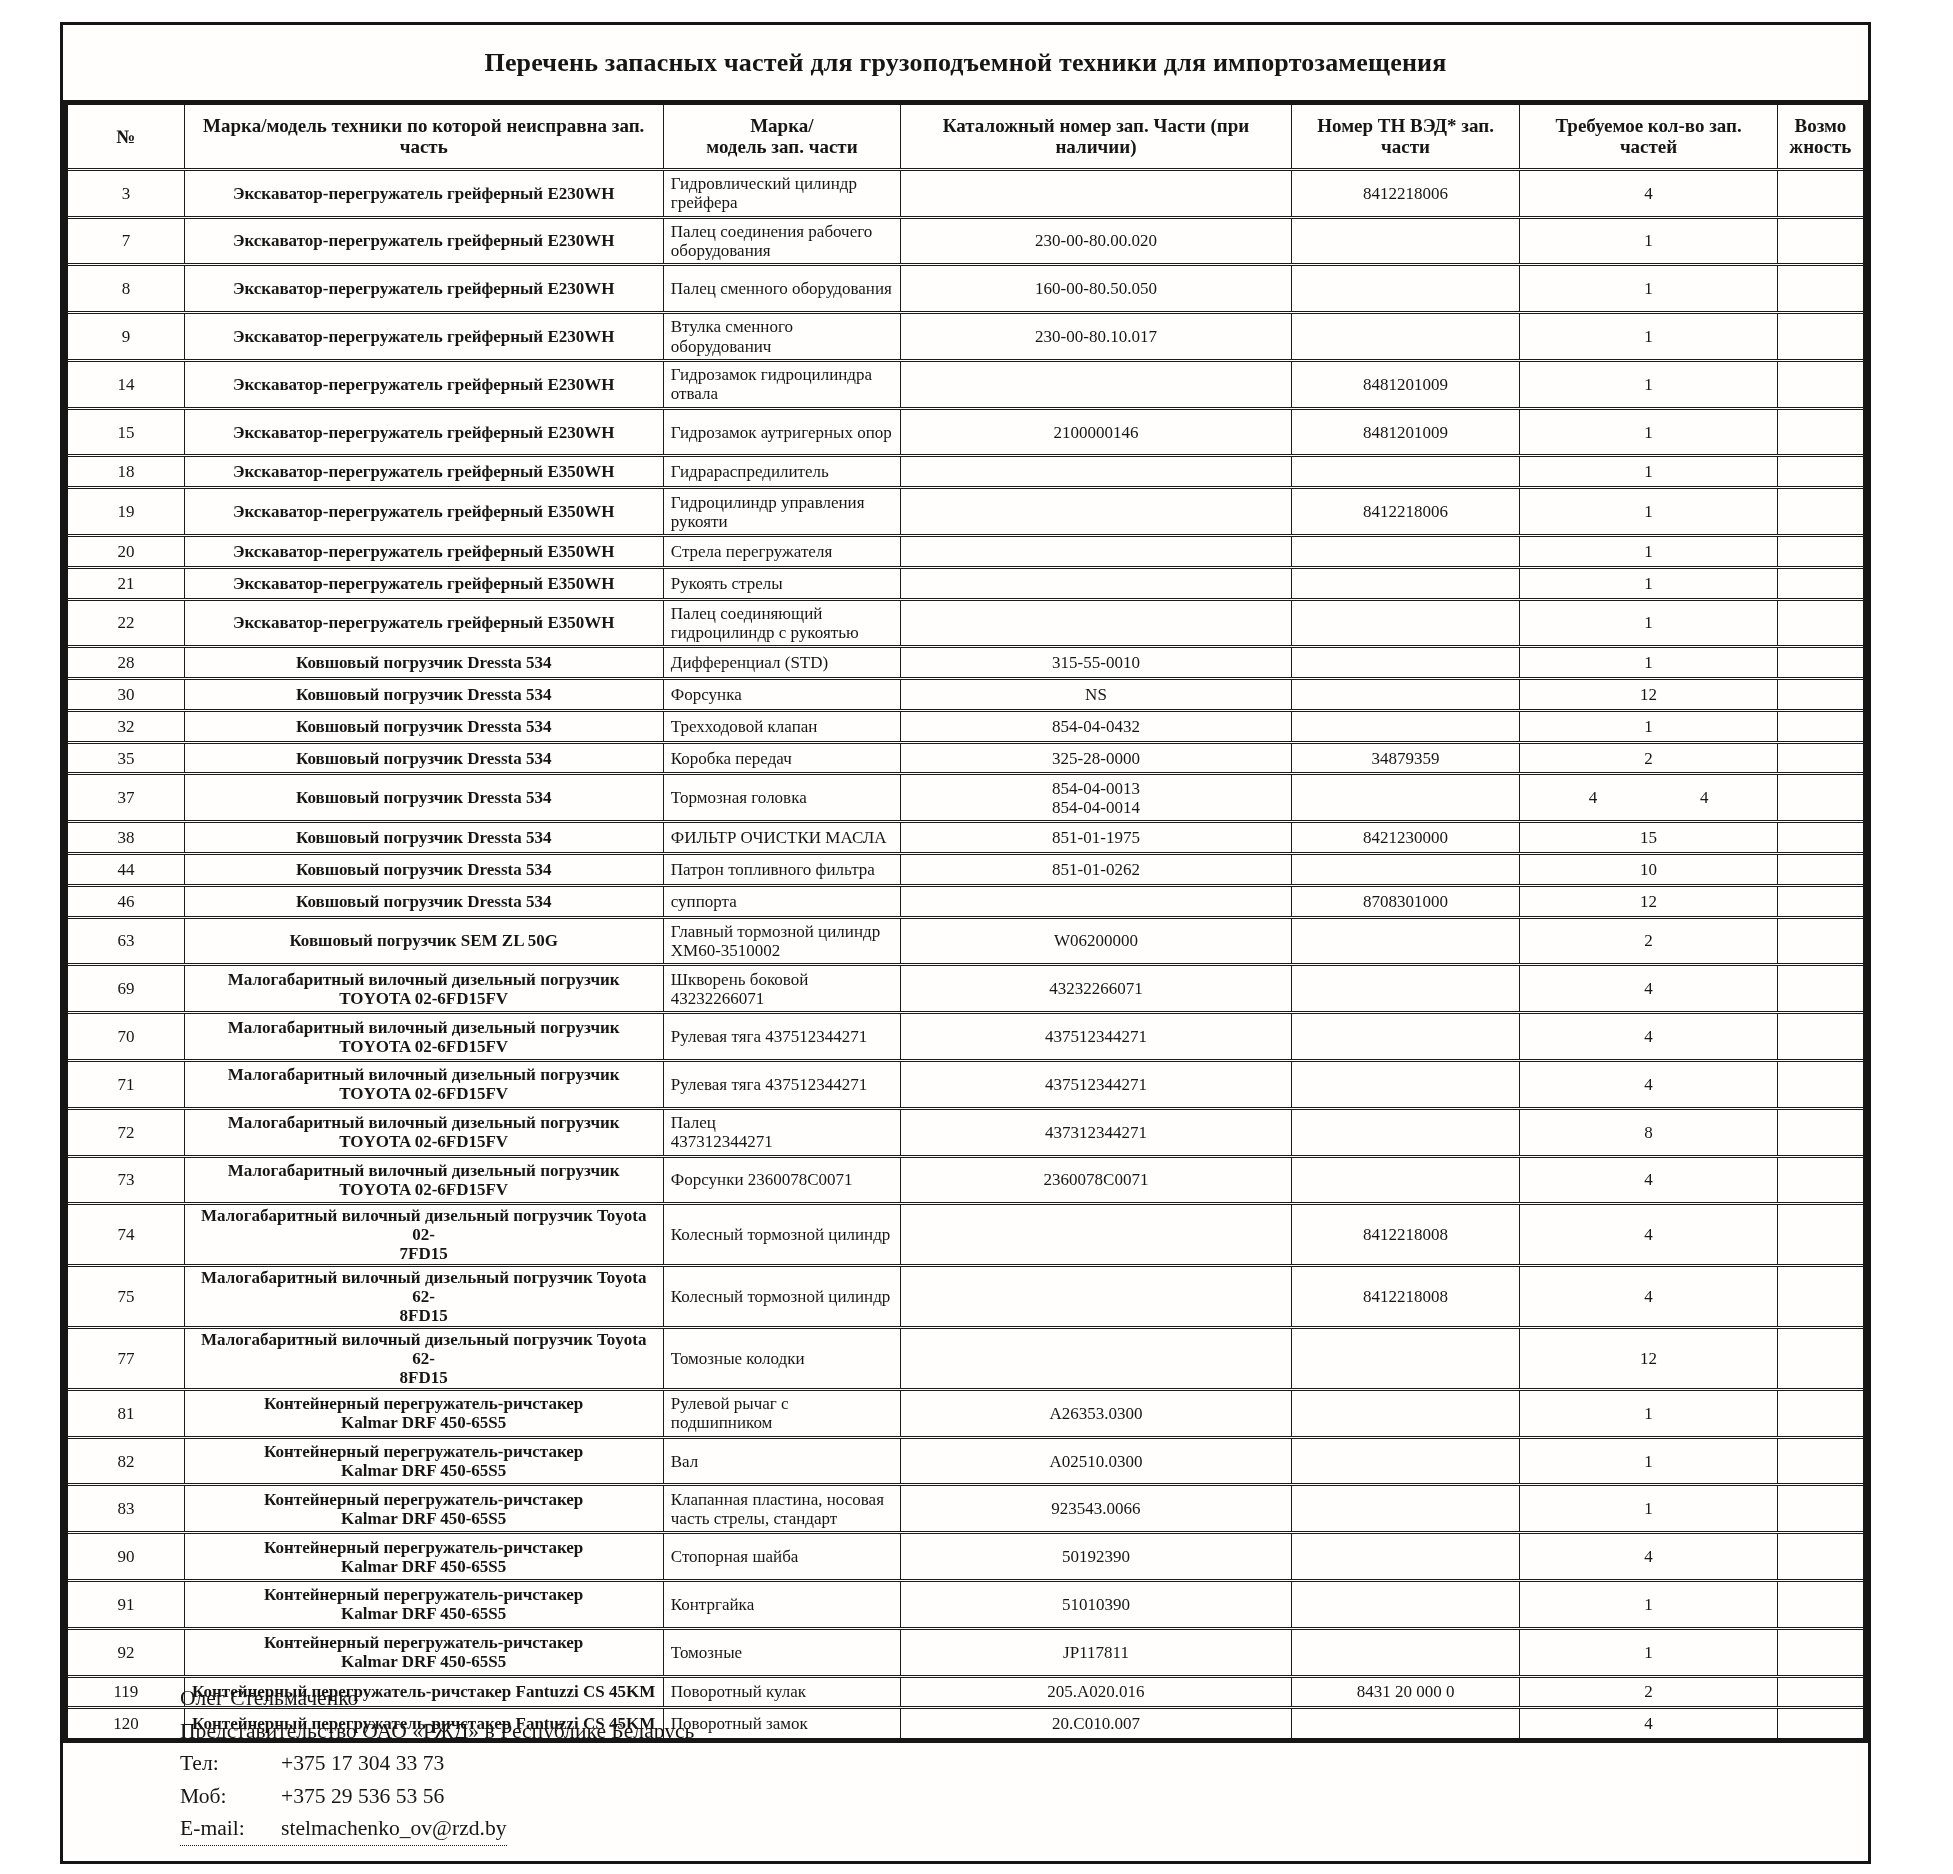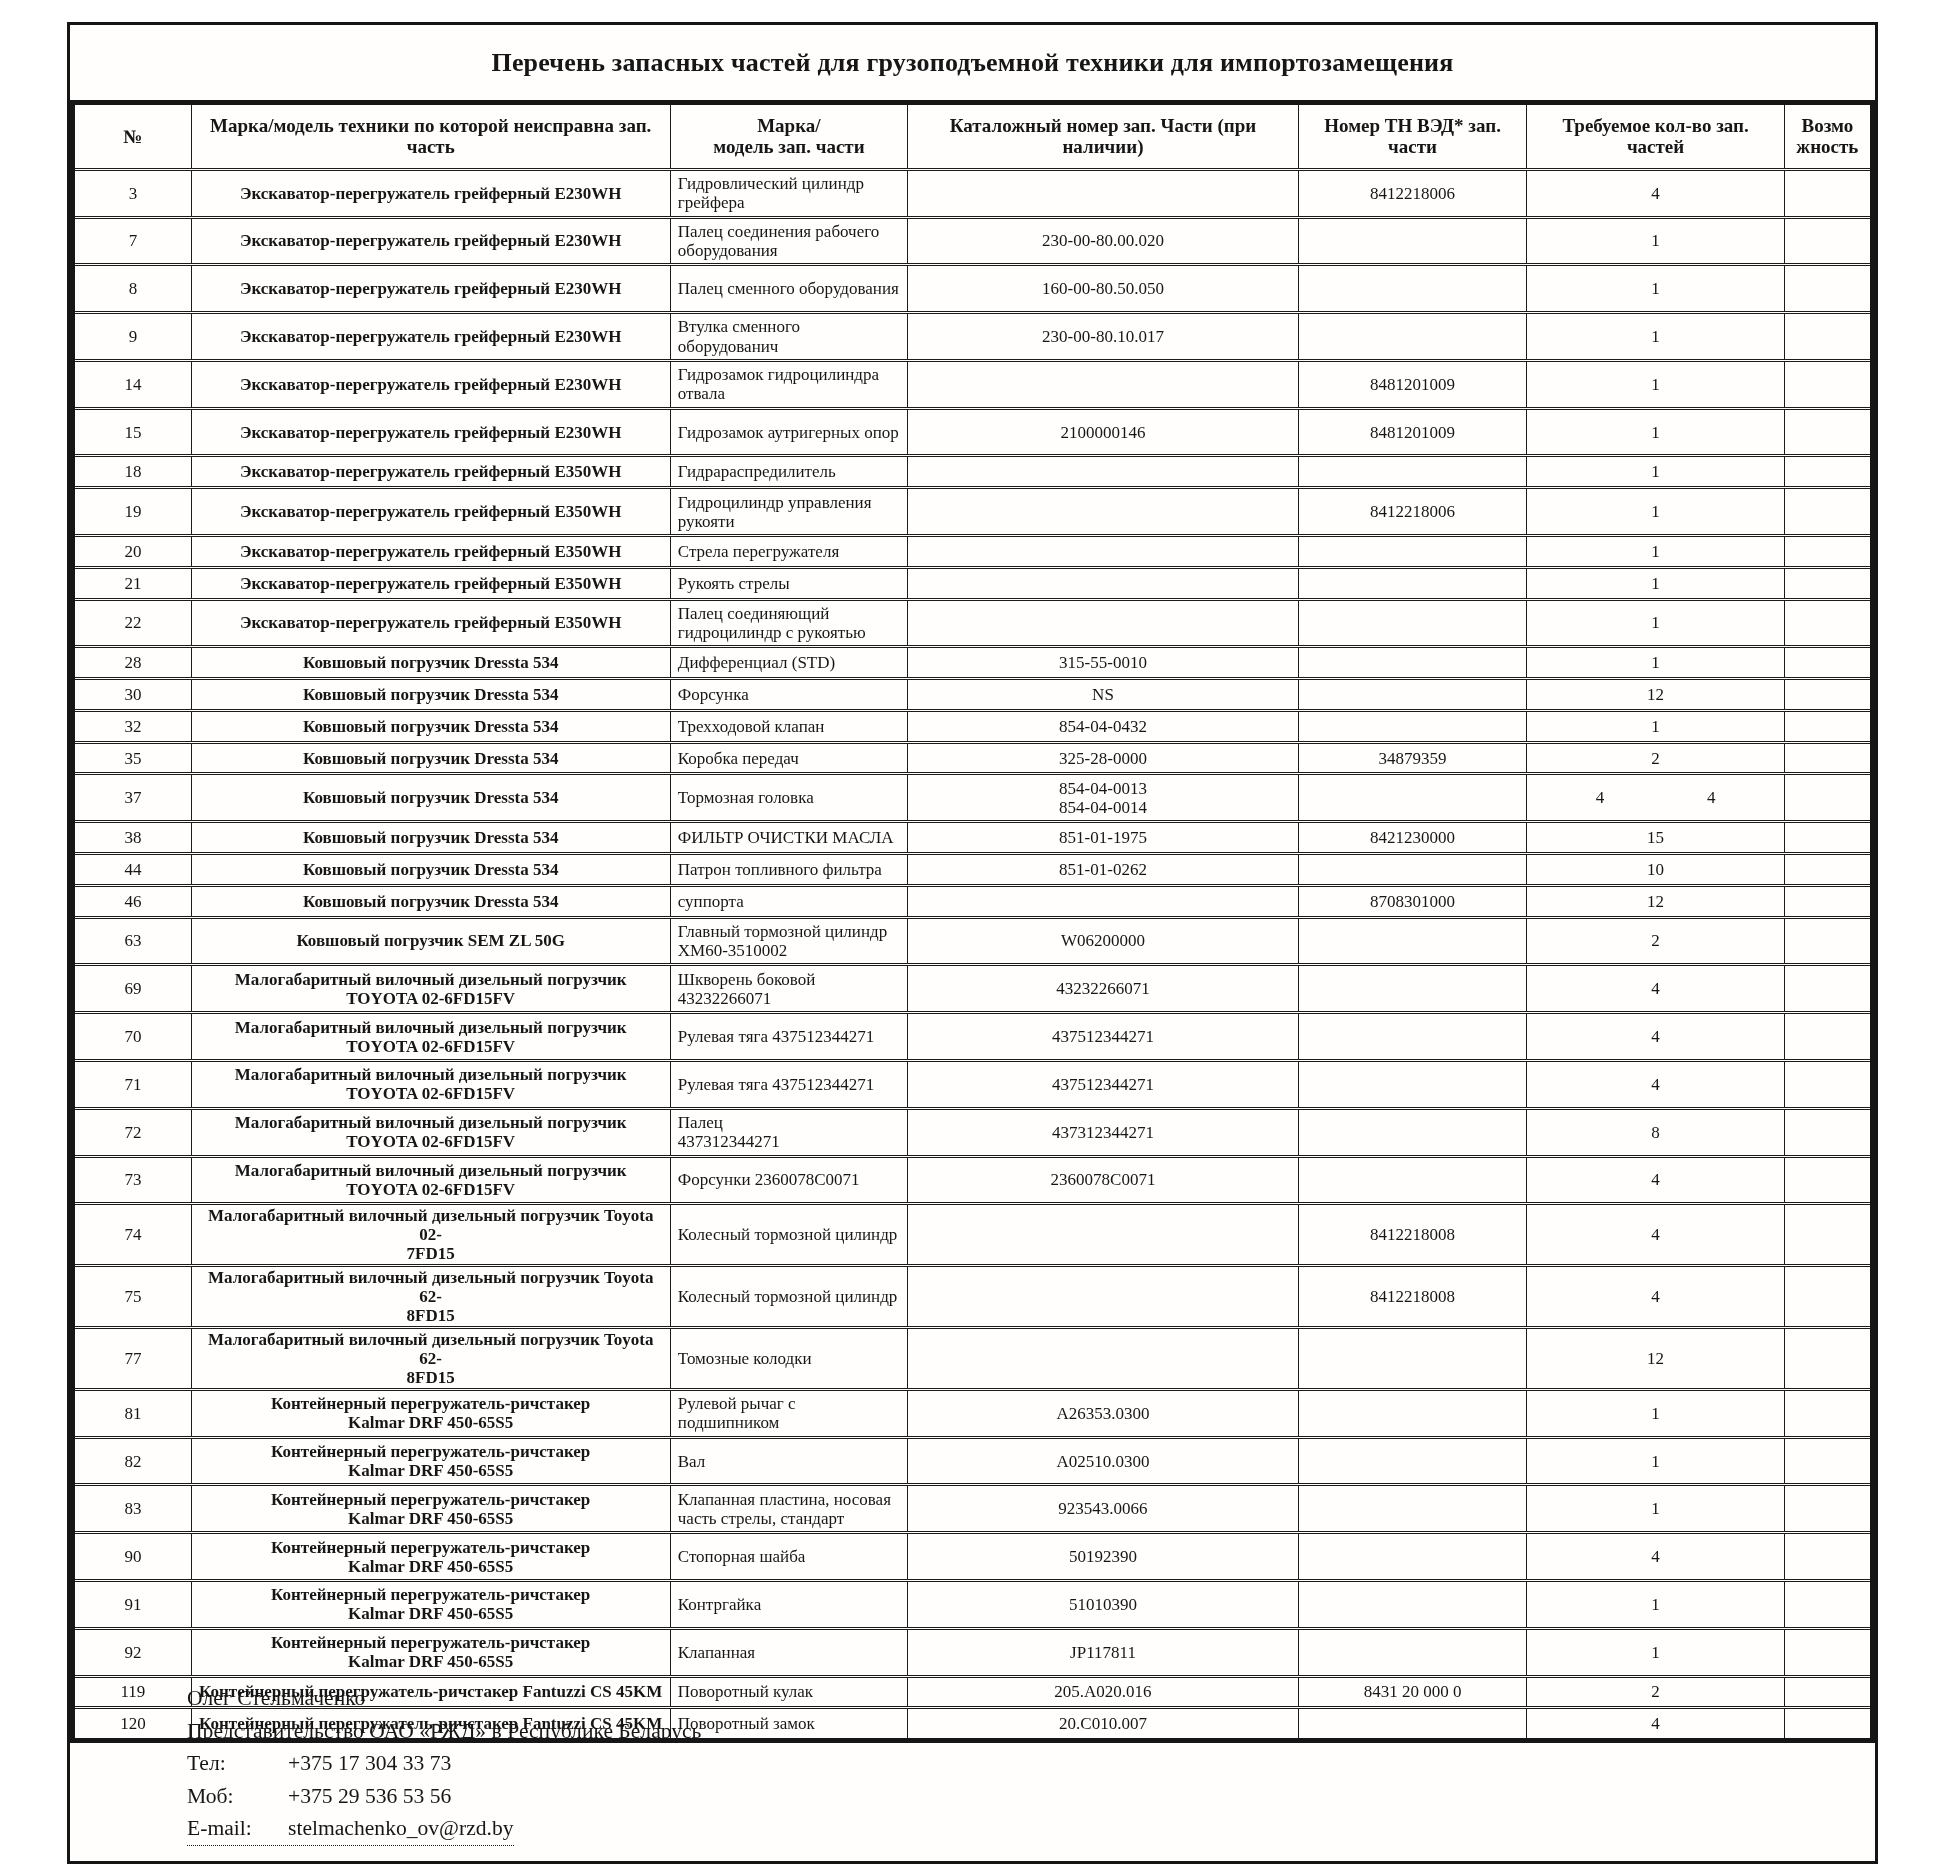--- a/index.html
+++ b/index.html
@@ -5,21 +5,21 @@
   html,body{margin:0;padding:0;background:#e8e8e8;}
   .page{
     position:relative;
     width:1953px;height:1875px;
     background:#ffffff;
     font-family:"Liberation Serif","DejaVu Serif",serif;
     color:#161616;
     overflow:hidden;
   }
   .doc-box{
-    position:absolute;left:67px;top:21.6px;
+    position:absolute;left:60px;top:21.6px;
     width:1811px;height:1842px;
     border:3.6px solid #151515;
     box-sizing:border-box;
     background:#fffefd;
   }
   .doc-title{
     text-align:center;
     font-weight:bold;
     font-size:26px;
     margin:23.4px 9px 21.6px 9px;
@@ -419,21 +419,21 @@
             <td class="col-part">Контргайка</td>
             <td class="col-catalog">51010390</td>
             <td class="col-tnved"></td>
             <td class="col-qty">1</td>
             <td class="col-possible"></td>
           </tr>
           <tr class="tall">
             <td class="col-num">92</td>
             <td class="col-model">Контейнерный перегружатель-ричстакер
 Kalmar DRF 450-65S5</td>
-            <td class="col-part">Клапанная</td>
+            <td class="col-part">Томозные</td>
             <td class="col-catalog">JP117811</td>
             <td class="col-tnved"></td>
             <td class="col-qty">1</td>
             <td class="col-possible"></td>
           </tr>
           <tr class="short">
             <td class="col-num">119</td>
             <td class="col-model">Контейнерный перегружатель-ричстакер Fantuzzi CS 45KM</td>
             <td class="col-part">Поворотный кулак</td>
             <td class="col-catalog">205.A020.016</td>

